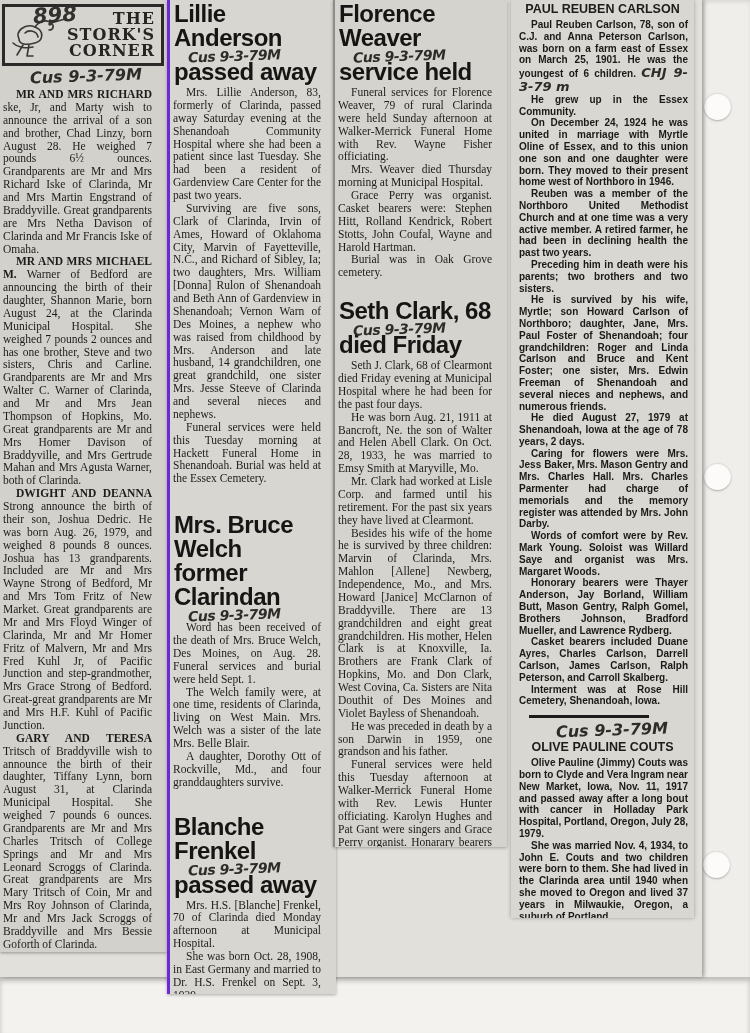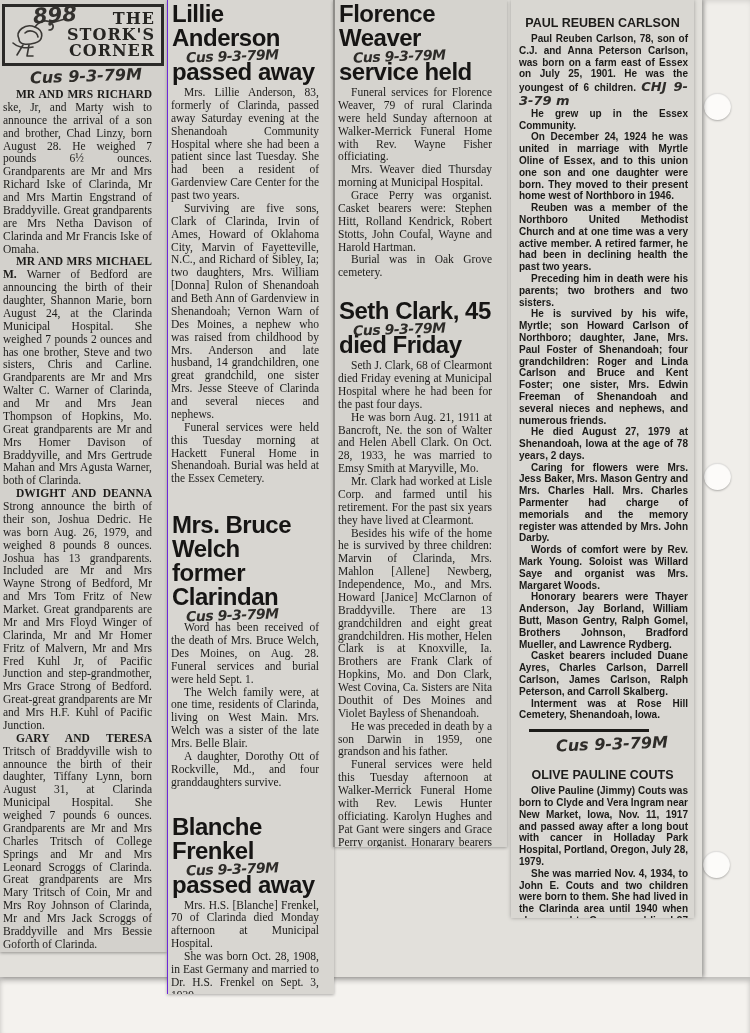--- a/index.html
+++ b/index.html
@@ -7,39 +7,39 @@
   .canvas{position:relative;width:750px;height:1033px;background:#c9c7c2;overflow:hidden;}
   
   .under-right{position:absolute;right:0;top:0;width:52px;height:1033px;background:#f0eeea;box-shadow:inset 3px 0 6px rgba(0,0,0,.18);}
   .under-bottom{position:absolute;left:0;top:977px;width:750px;height:56px;background:#f4f2ee;box-shadow:inset 0 4px 5px rgba(0,0,0,.22);}
   .hole{position:absolute;width:27px;height:27px;border-radius:50%;background:#fcfbf9;box-shadow:0 1px 2px rgba(0,0,0,.28), inset 0 1px 1px rgba(0,0,0,.12);}
   
   .album{position:absolute;left:0;top:0;width:702px;height:977px;background:#e2e0db;box-shadow:2px 0 4px rgba(0,0,0,.3);}
   
   .clip{position:absolute;overflow:hidden;color:#1d1c1a;}
   .col1{left:0;top:0;width:167px;height:952px;background:#d3d1cc;box-shadow:0 1px 3px rgba(0,0,0,.35);padding:0;}
-  .col2{left:167px;top:0;width:166px;height:994px;background:#d8d6d1;border-left:1px solid #6d28d9;box-shadow:0 1px 3px rgba(0,0,0,.3);}
+  .col2{left:167px;top:0;width:166px;height:994px;background:#d8d6d1;border-left:3px solid #6d28d9;box-shadow:0 1px 3px rgba(0,0,0,.3);}
   .col3{left:333px;top:0;width:172px;height:847px;background:#d5d3ce;border-left:2px solid #8f8d89;box-shadow:0 1px 3px rgba(0,0,0,.3);}
   .col4{left:511px;top:0;width:183px;height:918px;background:#d9d7d2;box-shadow:0 0 4px rgba(0,0,0,.3);}
   
   .masthead{position:relative;margin:4px 3px 0 2px;border:3px solid #2b2a28;height:56px;display:flex;align-items:center;background:#d6d4cf;}
   .masthead .title{flex:1;text-align:right;padding-right:14px;font-family:"DejaVu Serif",serif;font-weight:bold;font-size:16px;line-height:1.02;letter-spacing:1px;color:#262522;}
   .stork{width:62px;height:52px;flex:0 0 auto;}
   .pagehand{position:absolute;left:28px;top:-4px;font-family:"DejaVu Sans",sans-serif;font-style:italic;font-size:21px;font-weight:bold;color:#33312e;transform:rotate(-4deg);}
   .hand{font-family:"DejaVu Sans",sans-serif;font-style:italic;font-weight:bold;font-size:14px;color:#2e2c29;transform:rotate(-2deg);display:block;line-height:1;}
   .hand.inline{display:inline;font-size:13px;}
   
   .serif-body{padding:2px 15px 0 3px;font-size:11.5px;line-height:1.12;text-align:justify;}
   .serif-body p{margin:0;text-indent:13px;}
   .serif-body p b{font-weight:bold;}
   .headline{font-family:"Liberation Sans",sans-serif;font-weight:700;font-size:24px;line-height:1.0;letter-spacing:-.5px;color:#161514;padding:2px 2px 0 4px;}
   .hl-hand{margin:-2px 0 -2px 14px;}
   .sans-body{font-family:"Liberation Sans",sans-serif;font-size:10px;line-height:1.18;font-weight:600;text-align:justify;padding:2px 6px 0 8px;color:#1b1a18;}
   .sans-body p{margin:0;text-indent:12px;}
-  .obit-center-title{font-family:"Liberation Sans",sans-serif;font-weight:700;font-size:12.5px;text-align:center;margin:16px 0 1px 0;}
+  .obit-center-title{font-family:"Liberation Sans",sans-serif;font-weight:700;font-size:12.5px;text-align:center;margin:2px 0 1px 0;}
   .divider-bar{height:3px;background:#1c1b19;width:120px;margin:8px 0 4px 18px;}
   .gap{height:6px;}
 </style>
 </head>
 <body>
 
 <div class="canvas">
 
   <div class="under-right"></div>
   <div class="under-bottom"></div>
@@ -122,39 +122,39 @@
       <div>service held</div>
     </div>
     <div class="serif-body">
       <p>Funeral services for Florence Weaver, 79 of rural Clarinda were held Sunday afternoon at Walker-Merrick Funeral Home with Rev. Wayne Fisher officiating.</p>
       <p>Mrs. Weaver died Thursday morning at Municipal Hospital.</p>
       <p>Grace Perry was organist. Casket bearers were: Stephen Hitt, Rolland Kendrick, Robert Stotts, John Coufal, Wayne and Harold Hartman.</p>
       <p>Burial was in Oak Grove cemetery.</p>
     </div>
     <div class="gap" style="height:18px;"></div>
     <div class="headline">
-      <div>Seth Clark, 45</div>
+      <div>Seth Clark, 68</div>
       <span class="hand hl-hand">Cus 9-3-79M</span>
       <div>died Friday</div>
     </div>
     <div class="serif-body">
       <p>Seth J. Clark, 68 of Clearmont died Friday evening at Municipal Hospital where he had been for the past four days.</p>
       <p>He was born Aug. 21, 1911 at Bancroft, Ne. the son of Walter and Helen Abell Clark. On Oct. 28, 1933, he was married to Emsy Smith at Maryville, Mo.</p>
       <p>Mr. Clark had worked at Lisle Corp. and farmed until his retirement. For the past six years they have lived at Clearmont.</p>
       <p>Besides his wife of the home he is survived by three children: Marvin of Clarinda, Mrs. Mahlon [Allene] Newberg, Independence, Mo., and Mrs. Howard [Janice] McClarnon of Braddyville. There are 13 grandchildren and eight great grandchildren. His mother, Helen Clark is at Knoxville, Ia. Brothers are Frank Clark of Hopkins, Mo. and Don Clark, West Covina, Ca. Sisters are Nita Douthit of Des Moines and Violet Bayless of Shenandoah.</p>
       <p>He was preceded in death by a son Darwin in 1959, one grandson and his father.</p>
       <p>Funeral services were held this Tuesday afternoon at Walker-Merrick Funeral Home with Rev. Lewis Hunter officiating. Karolyn Hughes and Pat Gant were singers and Grace Perry organist. Honarary bearers were: Steven Clark, John and Frank Newberg, Tom and Ivan Clark, Marvin and Kevin McClarnon. Casket bearers were: Kennard Keeran, Max Moore, Kenneth Guthrie, Marvin Fuller, Merle Wiles, and Robert Rank.</p>
 
     </div>
   </div>
 
   <div class="clip col4">
     <div class="obit-center-title">PAUL REUBEN CARLSON</div>
     <div class="sans-body">
-      <p><span>Paul Reuben Carlson, 78, son of C.J. and Anna Peterson Carlson, was born on a farm east of Essex on July 25, 1901. He was the youngest of 6 children.</span> <span class="hand inline">CHJ 9-3-79 m</span></p>
+      <p><span>Paul Reuben Carlson, 78, son of C.J. and Anna Peterson Carlson, was born on a farm east of Essex on March 25, 1901. He was the youngest of 6 children.</span> <span class="hand inline">CHJ 9-3-79 m</span></p>
       <p>He grew up in the Essex Community.</p>
       <p>On December 24, 1924 he was united in marriage with Myrtle Oline of Essex, and to this union one son and one daughter were born. They moved to their present home west of Northboro in 1946.</p>
       <p>Reuben was a member of the Northboro United Methodist Church and at one time was a very active member. A retired farmer, he had been in declining health the past two years.</p>
       <p>Preceding him in death were his parents; two brothers and two sisters.</p>
       <p>He is survived by his wife, Myrtle; son Howard Carlson of Northboro; daughter, Jane, Mrs. Paul Foster of Shenandoah; four grandchildren: Roger and Linda Carlson and Bruce and Kent Foster; one sister, Mrs. Edwin Freeman of Shenandoah and several nieces and nephews, and numerous friends.</p>
       <p>He died August 27, 1979 at Shenandoah, Iowa at the age of 78 years, 2 days.</p>
       <p>Caring for flowers were Mrs. Jess Baker, Mrs. Mason Gentry and Mrs. Charles Hall. Mrs. Charles Parmenter had charge of memorials and the memory register was attended by Mrs. John Darby.</p>
       <p>Words of comfort were by Rev. Mark Young. Soloist was Willard Saye and organist was Mrs. Margaret Woods.</p>
       <p>Honorary bearers were Thayer Anderson, Jay Borland, William Butt, Mason Gentry, Ralph Gomel, Brothers Johnson, Bradford Mueller, and Lawrence Rydberg.</p>
       <p>Casket bearers included Duane Ayres, Charles Carlson, Darrell Carlson, James Carlson, Ralph Peterson, and Carroll Skalberg.</p>

